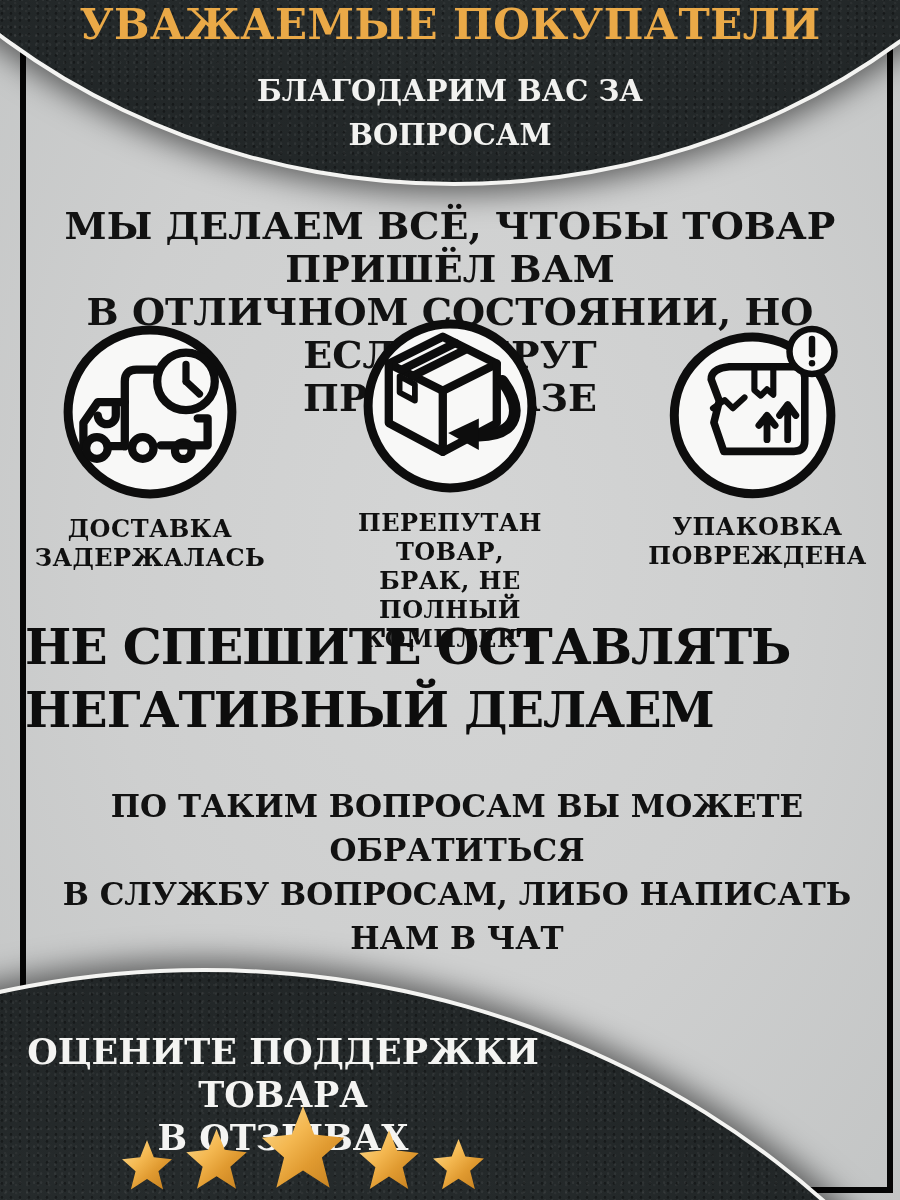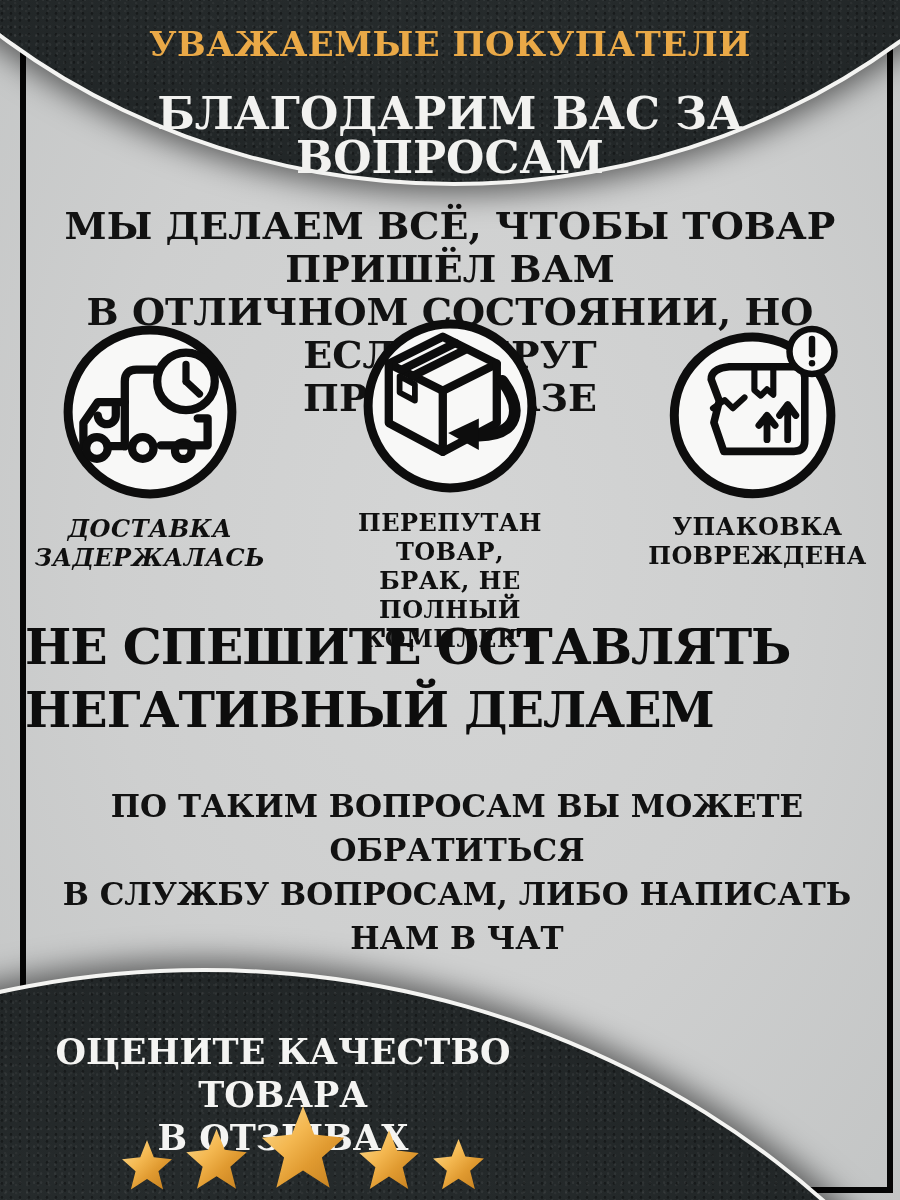--- a/index.html
+++ b/index.html
@@ -17,35 +17,35 @@
            radial-gradient(circle at 75% 65%, rgba(255,255,255,0.04) 1px, transparent 1.5px),
            radial-gradient(circle at 55% 20%, rgba(0,0,0,0.35) 1px, transparent 1.7px),
            radial-gradient(ellipse at 50% 50%, #2d3334 0%, #252a2b 55%, #1c2021 100%);
          background-size:7px 9px,11px 8px,9px 7px,100% 100%;
          box-shadow:0 0 30px 8px rgba(0,0,0,0.55);
          z-index:3;}
   .panel-top{left:-250px;top:-1070px;width:1400px;height:1248px;}
   .panel-bottom{left:-700px;top:968px;width:1800px;height:1686px;}
 
   .header-text{position:absolute;left:0;top:0;width:900px;z-index:5;text-align:center;}
-  .header-title{margin-top:24px;font-size:34px;font-weight:bold;color:#eaa947;
+  .header-title{font-size:42px;font-weight:bold;color:#eaa947;
                 letter-spacing:0.5px;}
-  .header-sub{margin-top:28px;font-size:44px;line-height:44px;font-weight:bold;color:#f2f2f0;}
+  .header-sub{margin-top:20px;font-size:29px;line-height:44px;font-weight:bold;color:#f2f2f0;}
   .header-sub span{display:block;}
 
   .intro{position:absolute;left:45px;top:204px;width:810px;z-index:2;text-align:center;
          font-size:38px;line-height:43px;font-weight:bold;color:#121212;}
   .intro span{display:block;}
 
   .issue{position:absolute;z-index:2;text-align:center;}
   .issue svg{display:block;margin:0 auto;}
   .issue-label{margin-top:12px;font-size:24px;line-height:29px;font-weight:bold;color:#101010;
                letter-spacing:0.5px;}
   .issue-label span{display:block;}
-  #issue1{left:18px;top:322px;width:264px;font-style:italic;}
+  #issue1{left:18px;top:322px;width:264px;}
   #issue2{left:310px;top:316px;width:280px;}
   #issue3{left:625px;top:320px;width:265px;}
 
   .headline{position:absolute;left:25px;top:616px;width:850px;z-index:2;text-align:left;
             font-size:49px;line-height:63px;font-weight:bold;color:#0d0d0d;letter-spacing:-1px;}
   .headline span{display:block;}
 
   .support{position:absolute;left:30px;top:784px;width:840px;z-index:2;text-align:center;
            font-size:31px;line-height:44px;font-weight:bold;color:#121212;margin-left:7px;}
   .support span{display:block;}
@@ -157,21 +157,21 @@
   </div>
 
   <div class="support">
     <span>ПО ТАКИМ ВОПРОСАМ ВЫ МОЖЕТЕ ОБРАТИТЬСЯ</span>
     <span>В СЛУЖБУ ВОПРОСАМ, ЛИБО НАПИСАТЬ</span>
     <span>НАМ В ЧАТ</span>
   </div>
 
   <div class="panel panel-bottom"></div>
   <div class="footer-text">
-    <span>ОЦЕНИТЕ КАЧЕСТВО ТОВАРА</span>
+    <span>ОЦЕНИТЕ ПОДДЕРЖКИ ТОВАРА</span>
     <span>В ОТЗЫВАХ</span>
   </div>
   <div class="stars">
     <div class="star s1"></div>
     <div class="star s2"></div>
     <div class="star s3"></div>
     <div class="star s4"></div>
     <div class="star s5"></div>
   </div>
 

